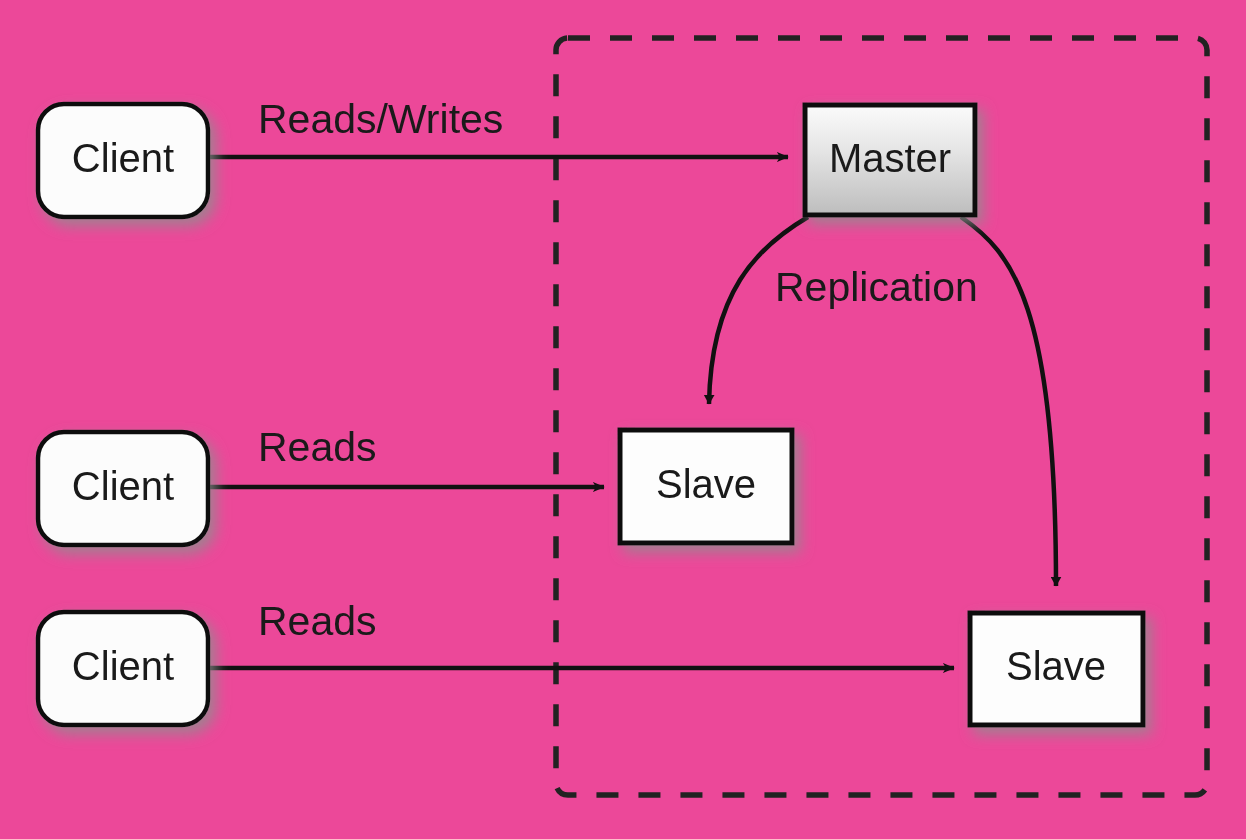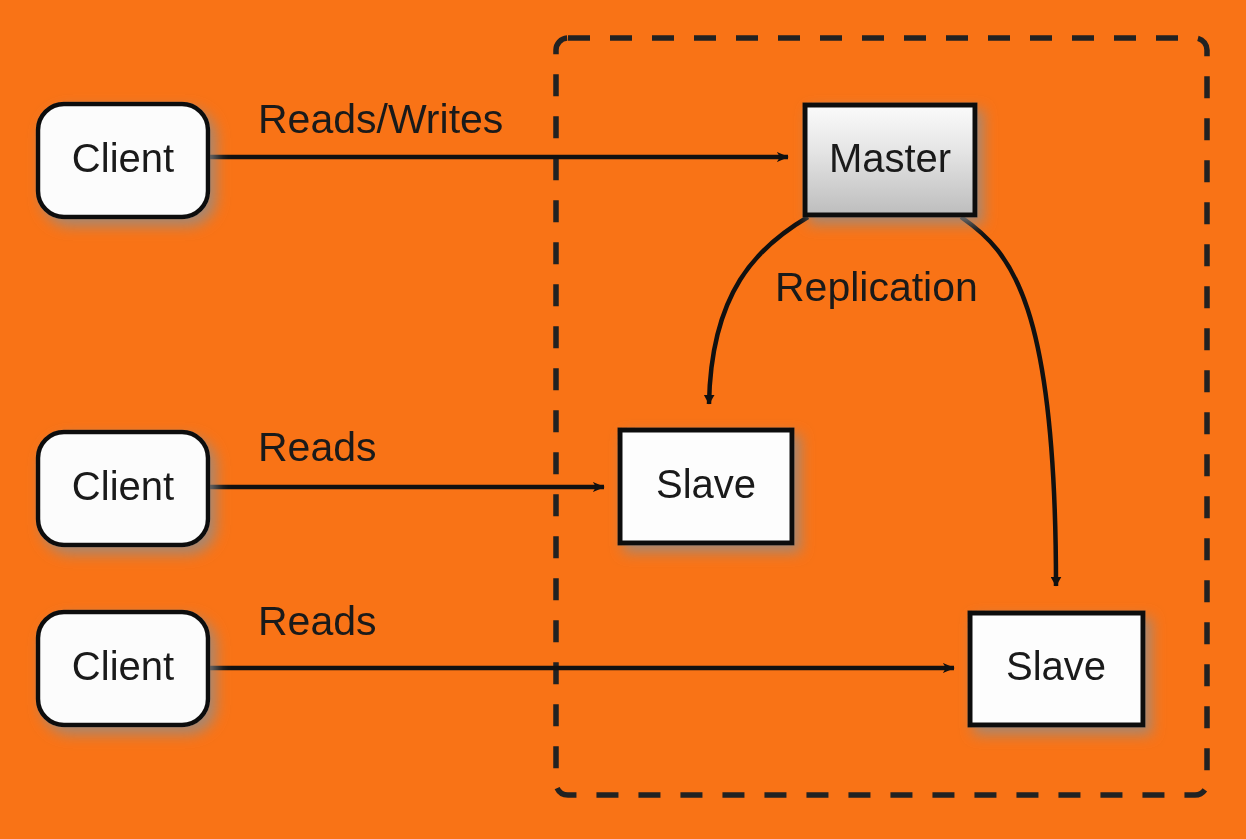--- a/index.html
+++ b/index.html
@@ -8,21 +8,21 @@
     padding: 0;
     background: #ffffff;
   }
   body {
     font-family: "Liberation Sans", sans-serif;
   }
   #diagram-root {
     position: relative;
     width: 1246px;
     height: 839px;
-    background: #f97316;
+    background: #ec4899;
     overflow: hidden;
   }
   #diagram-svg {
     position: absolute;
     left: 0;
     top: 0;
     width: 1246px;
     height: 839px;
   }
   .node-label {

